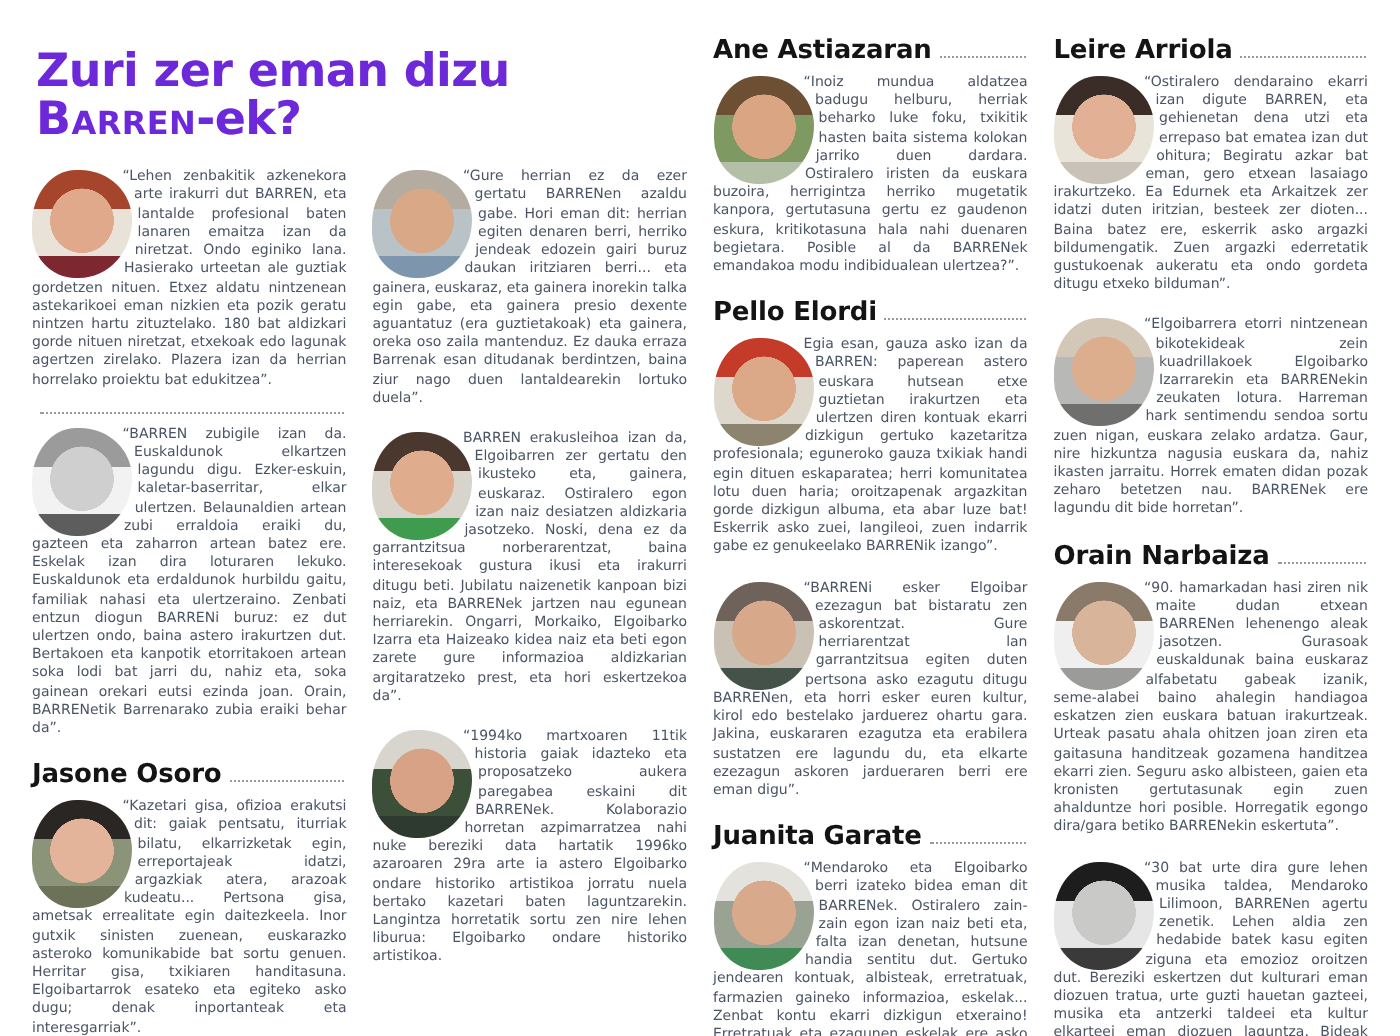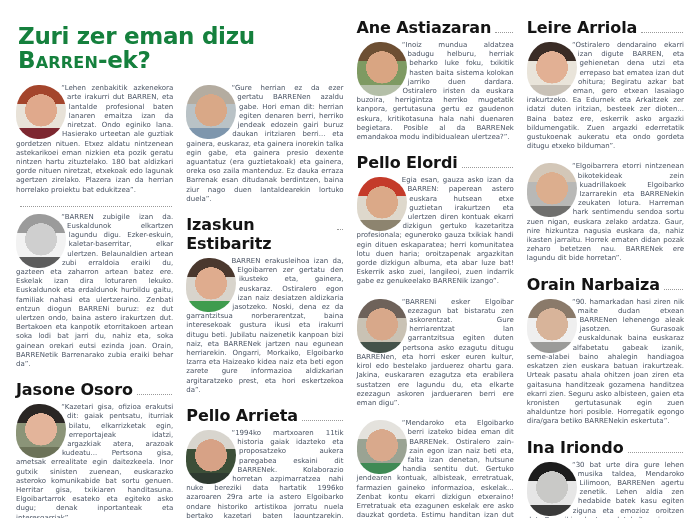--- a/index.html
+++ b/index.html
@@ -1,28 +1,28 @@
 <!DOCTYPE html>
 <html><head>
 <meta charset="utf-8">
 <style>
   html,body{margin:0;padding:0;background:#ffffff;}
   body{width:700px;height:518px;overflow:hidden;font-family:"DejaVu Sans","Liberation Sans",sans-serif;}
   .page{box-sizing:border-box;width:700px;height:518px;padding:10px 16px 6px 16px;display:grid;
         grid-template-columns:repeat(4,1fr);grid-template-rows:auto 1fr;column-gap:13px;}
   .masthead{grid-column:1/3;grid-row:1;margin:14px 0 12px 2px;}
-  .masthead h1{margin:0;font-size:23px;font-weight:bold;color:#15803d;letter-spacing:-0.3px;line-height:1.05;}
+  .masthead h1{margin:0;font-size:23px;font-weight:bold;color:#6d28d9;letter-spacing:-0.3px;line-height:1.05;}
   .masthead .brand{font-variant:small-caps;letter-spacing:0.2px;}
   .col{min-width:0;}
   .col-1{grid-column:1;grid-row:2;}
   .col-2{grid-column:2;grid-row:2;}
   .col-3{grid-column:3;grid-row:1/3;padding-top:8px;}
   .col-4{grid-column:4;grid-row:1/3;padding-top:8px;}
   .person{margin-bottom:11px;}
-  .pname{display:flex;align-items:baseline;margin:0 0 4px 0;font-size:16px;font-weight:bold;color:#141414;letter-spacing:-0.1px;}
+  .pname{display:flex;align-items:baseline;margin:0 0 4px 0;font-size:13px;font-weight:bold;color:#141414;letter-spacing:-0.1px;}
   .pname .leader{flex:1;border-bottom:1px dotted #9a9a9a;margin:0 1px 2px 4px;min-width:6px;}
   .quote{margin:0;font-size:7px;line-height:9.2px;color:#4a5464;text-align:justify;}
   .photo{float:left;width:50px;height:54px;margin:1px 5px 1px 0;
          border-radius:46% 54% 55% 45% / 52% 48% 56% 44%;
          shape-outside:ellipse(48% 48% at 48% 50%);}
 </style>
 </head>
 <body>
 
 <div class="page">
@@ -48,31 +48,23 @@
         </h2>
       <p class="quote"><span class="photo" style="background: radial-gradient(32% 30% at 50% 47%, rgb(227, 180, 154) 99%, rgba(0, 0, 0, 0) 100%), linear-gradient(rgb(42, 38, 36) 0px, rgb(42, 38, 36) 36%, rgba(0, 0, 0, 0) 36%), linear-gradient(to top, rgb(108, 114, 88) 0px, rgb(108, 114, 88) 20%, rgba(0, 0, 0, 0) 20%), linear-gradient(rgb(139, 148, 120), rgb(139, 148, 120));"></span><span>“Kazetari gisa, ofizioa erakutsi dit: gaiak pentsatu, iturriak bilatu, elkarrizketak egin, erreportajeak idatzi, argazkiak atera, arazoak kudeatu... Pertsona gisa, ametsak errealitate egin daitezkeela. Inor gutxik sinisten zuenean, euskarazko asteroko komunikabide bat sortu genuen. Herritar gisa, txikiaren handitasuna. Elgoibartarrok esateko eta egiteko asko dugu; denak inportanteak eta interesgarriak”.</span></p>
     </section>
   </div>
 
   <div class="col col-2">
     <section class="person">
       <p class="quote"><span class="photo" style="background: radial-gradient(32% 30% at 50% 47%, rgb(217, 168, 135) 99%, rgba(0, 0, 0, 0) 100%), linear-gradient(rgb(180, 172, 160) 0px, rgb(180, 172, 160) 36%, rgba(0, 0, 0, 0) 36%), linear-gradient(to top, rgb(126, 150, 173) 0px, rgb(126, 150, 173) 20%, rgba(0, 0, 0, 0) 20%), linear-gradient(rgb(185, 194, 198), rgb(185, 194, 198));"></span><span>“Gure herrian ez da ezer gertatu BARRENen azaldu gabe. Hori eman dit: herrian egiten denaren berri, herriko jendeak edozein gairi buruz daukan iritziaren berri... eta gainera, euskaraz, eta gainera inorekin talka egin gabe, eta gainera presio dexente aguantatuz (era guztietakoak) eta gainera, oreka oso zaila mantenduz. Ez dauka erraza Barrenak esan ditudanak berdintzen, baina ziur nago duen lantaldearekin lortuko duela”.</span></p>
     </section>
     <section class="person">
-      <h2 class="pname">
-          <span>Izaskun Estibaritz</span>
-          <span class="leader"></span>
-        </h2>
       <p class="quote"><span class="photo" style="background: radial-gradient(32% 30% at 50% 47%, rgb(223, 172, 142) 99%, rgba(0, 0, 0, 0) 100%), linear-gradient(rgb(74, 56, 46) 0px, rgb(74, 56, 46) 36%, rgba(0, 0, 0, 0) 36%), linear-gradient(to top, rgb(63, 156, 78) 0px, rgb(63, 156, 78) 20%, rgba(0, 0, 0, 0) 20%), linear-gradient(rgb(216, 212, 204), rgb(216, 212, 204));"></span><span>BARREN erakusleihoa izan da, Elgoibarren zer gertatu den ikusteko eta, gainera, euskaraz. Ostiralero egon izan naiz desiatzen aldizkaria jasotzeko. Noski, dena ez da garrantzitsua norberarentzat, baina interesekoak gustura ikusi eta irakurri ditugu beti. Jubilatu naizenetik kanpoan bizi naiz, eta BARRENek jartzen nau egunean herriarekin. Ongarri, Morkaiko, Elgoibarko Izarra eta Haizeako kidea naiz eta beti egon zarete gure informazioa aldizkarian argitaratzeko prest, eta hori eskertzekoa da”.</span></p>
     </section>
     <section class="person">
-      <h2 class="pname">
-          <span>Pello Arrieta</span>
-          <span class="leader"></span>
-        </h2>
       <p class="quote"><span class="photo" style="background: radial-gradient(32% 30% at 50% 47%, rgb(215, 162, 134) 99%, rgba(0, 0, 0, 0) 100%), linear-gradient(rgb(216, 213, 206) 0px, rgb(216, 213, 206) 36%, rgba(0, 0, 0, 0) 36%), linear-gradient(to top, rgb(46, 58, 48) 0px, rgb(46, 58, 48) 20%, rgba(0, 0, 0, 0) 20%), linear-gradient(rgb(60, 79, 56), rgb(60, 79, 56));"></span><span>“1994ko martxoaren 11tik historia gaiak idazteko eta proposatzeko aukera paregabea eskaini dit BARRENek. Kolaborazio horretan azpimarratzea nahi nuke bereziki data hartatik 1996ko azaroaren 29ra arte ia astero Elgoibarko ondare historiko artistikoa jorratu nuela bertako kazetari baten laguntzarekin. Langintza horretatik sortu zen nire lehen liburua: Elgoibarko ondare historiko artistikoa.</span></p>
     </section>
   </div>
 
   <div class="col col-3">
     <section class="person">
       <h2 class="pname">
           <span>Ane Astiazaran</span>
           <span class="leader"></span>
         </h2>
@@ -82,20 +74,24 @@
       <h2 class="pname">
           <span>Pello Elordi</span>
           <span class="leader"></span>
         </h2>
       <p class="quote"><span class="photo" style="background: radial-gradient(32% 30% at 50% 47%, rgb(219, 169, 136) 99%, rgba(0, 0, 0, 0) 100%), linear-gradient(rgb(196, 59, 42) 0px, rgb(196, 59, 42) 36%, rgba(0, 0, 0, 0) 36%), linear-gradient(to top, rgb(141, 132, 111) 0px, rgb(141, 132, 111) 20%, rgba(0, 0, 0, 0) 20%), linear-gradient(rgb(222, 216, 204), rgb(222, 216, 204));"></span><span>Egia esan, gauza asko izan da BARREN: paperean astero euskara hutsean etxe guztietan irakurtzen eta ulertzen diren kontuak ekarri dizkigun gertuko kazetaritza profesionala; eguneroko gauza txikiak handi egin dituen eskaparatea; herri komunitatea lotu duen haria; oroitzapenak argazkitan gorde dizkigun albuma, eta abar luze bat! Eskerrik asko zuei, langileoi, zuen indarrik gabe ez genukeelako BARRENik izango”.</span></p>
     </section>
     <section class="person">
       <p class="quote"><span class="photo" style="background: radial-gradient(32% 30% at 50% 47%, rgb(216, 168, 138) 99%, rgba(0, 0, 0, 0) 100%), linear-gradient(rgb(110, 98, 90) 0px, rgb(110, 98, 90) 36%, rgba(0, 0, 0, 0) 36%), linear-gradient(to top, rgb(68, 82, 74) 0px, rgb(68, 82, 74) 20%, rgba(0, 0, 0, 0) 20%), linear-gradient(rgb(201, 194, 180), rgb(201, 194, 180));"></span><span>“BARRENi esker Elgoibar ezezagun bat bistaratu zen askorentzat. Gure herriarentzat lan garrantzitsua egiten duten pertsona asko ezagutu ditugu BARRENen, eta horri esker euren kultur, kirol edo bestelako jarduerez ohartu gara. Jakina, euskararen ezagutza eta erabilera sustatzen ere lagundu du, eta elkarte ezezagun askoren jardueraren berri ere eman digu”.</span></p>
     </section>
     <section class="person">
+      <h2 class="pname">
+          <span>Juanita Garate</span>
+          <span class="leader"></span>
+        </h2>
       <p class="quote"><span class="photo" style="background: radial-gradient(32% 30% at 50% 47%, rgb(217, 169, 140) 99%, rgba(0, 0, 0, 0) 100%), linear-gradient(rgb(228, 226, 221) 0px, rgb(228, 226, 221) 36%, rgba(0, 0, 0, 0) 36%), linear-gradient(to top, rgb(63, 138, 85) 0px, rgb(63, 138, 85) 20%, rgba(0, 0, 0, 0) 20%), linear-gradient(rgb(154, 163, 147), rgb(154, 163, 147));"></span><span>“Mendaroko eta Elgoibarko berri izateko bidea eman dit BARRENek. Ostiralero zain-zain egon izan naiz beti eta, falta izan denetan, hutsune handia sentitu dut. Gertuko jendearen kontuak, albisteak, erretratuak, farmazien gaineko informazioa, eskelak... Zenbat kontu ekarri dizkigun etxeraino! Erretratuak eta ezagunen eskelak ere asko dauzkat gordeta. Estimu handitan izan dut beti”.</span></p>
     </section>
   </div>
 
   <div class="col col-4">
     <section class="person">
       <h2 class="pname">
           <span>Leire Arriola</span>
           <span class="leader"></span>
         </h2>
@@ -105,21 +101,17 @@
       <p class="quote"><span class="photo" style="background: radial-gradient(32% 30% at 50% 47%, rgb(220, 174, 142) 99%, rgba(0, 0, 0, 0) 100%), linear-gradient(rgb(211, 199, 184) 0px, rgb(211, 199, 184) 36%, rgba(0, 0, 0, 0) 36%), linear-gradient(to top, rgb(111, 111, 109) 0px, rgb(111, 111, 109) 20%, rgba(0, 0, 0, 0) 20%), linear-gradient(rgb(184, 184, 182), rgb(184, 184, 182));"></span><span>“Elgoibarrera etorri nintzenean bikotekideak zein kuadrillakoek Elgoibarko Izarrarekin eta BARRENekin zeukaten lotura. Harreman hark sentimendu sendoa sortu zuen nigan, euskara zelako ardatza. Gaur, nire hizkuntza nagusia euskara da, nahiz ikasten jarraitu. Horrek ematen didan pozak zeharo betetzen nau. BARRENek ere lagundu dit bide horretan”.</span></p>
     </section>
     <section class="person">
       <h2 class="pname">
           <span>Orain Narbaiza</span>
           <span class="leader"></span>
         </h2>
       <p class="quote"><span class="photo" style="background: radial-gradient(32% 30% at 50% 47%, rgb(216, 180, 154) 99%, rgba(0, 0, 0, 0) 100%), linear-gradient(rgb(138, 122, 106) 0px, rgb(138, 122, 106) 36%, rgba(0, 0, 0, 0) 36%), linear-gradient(to top, rgb(155, 155, 153) 0px, rgb(155, 155, 153) 20%, rgba(0, 0, 0, 0) 20%), linear-gradient(rgb(239, 239, 239), rgb(239, 239, 239));"></span><span>“90. hamarkadan hasi ziren nik maite dudan etxean BARRENen lehenengo aleak jasotzen. Gurasoak euskaldunak baina euskaraz alfabetatu gabeak izanik, seme-alabei baino ahalegin handiagoa eskatzen zien euskara batuan irakurtzeak. Urteak pasatu ahala ohitzen joan ziren eta gaitasuna handitzeak gozamena handitzea ekarri zien. Seguru asko albisteen, gaien eta kronisten gertutasunak egin zuen ahalduntze hori posible. Horregatik egongo dira/gara betiko BARRENekin eskertuta”.</span></p>
     </section>
     <section class="person">
-      <h2 class="pname">
-          <span>Ina Iriondo</span>
-          <span class="leader"></span>
-        </h2>
       <p class="quote"><span class="photo" style="background: radial-gradient(32% 30% at 50% 47%, rgb(201, 201, 199) 99%, rgba(0, 0, 0, 0) 100%), linear-gradient(rgb(29, 29, 29) 0px, rgb(29, 29, 29) 36%, rgba(0, 0, 0, 0) 36%), linear-gradient(to top, rgb(58, 58, 58) 0px, rgb(58, 58, 58) 20%, rgba(0, 0, 0, 0) 20%), linear-gradient(rgb(230, 230, 230), rgb(230, 230, 230));"></span><span>“30 bat urte dira gure lehen musika taldea, Mendaroko Lilimoon, BARRENen agertu zenetik. Lehen aldia zen hedabide batek kasu egiten ziguna eta emozioz oroitzen dut. Bereziki eskertzen dut kulturari eman diozuen tratua, urte guzti hauetan gazteei, musika eta antzerki taldeei eta kultur elkarteei eman diozuen laguntza. Bideak eramaten zaituzten tokira eramanda ere, eutsi ondo egindako lan horri”.</span></p>
     </section>
   </div>
 
 </div>
 
 </body></html>

